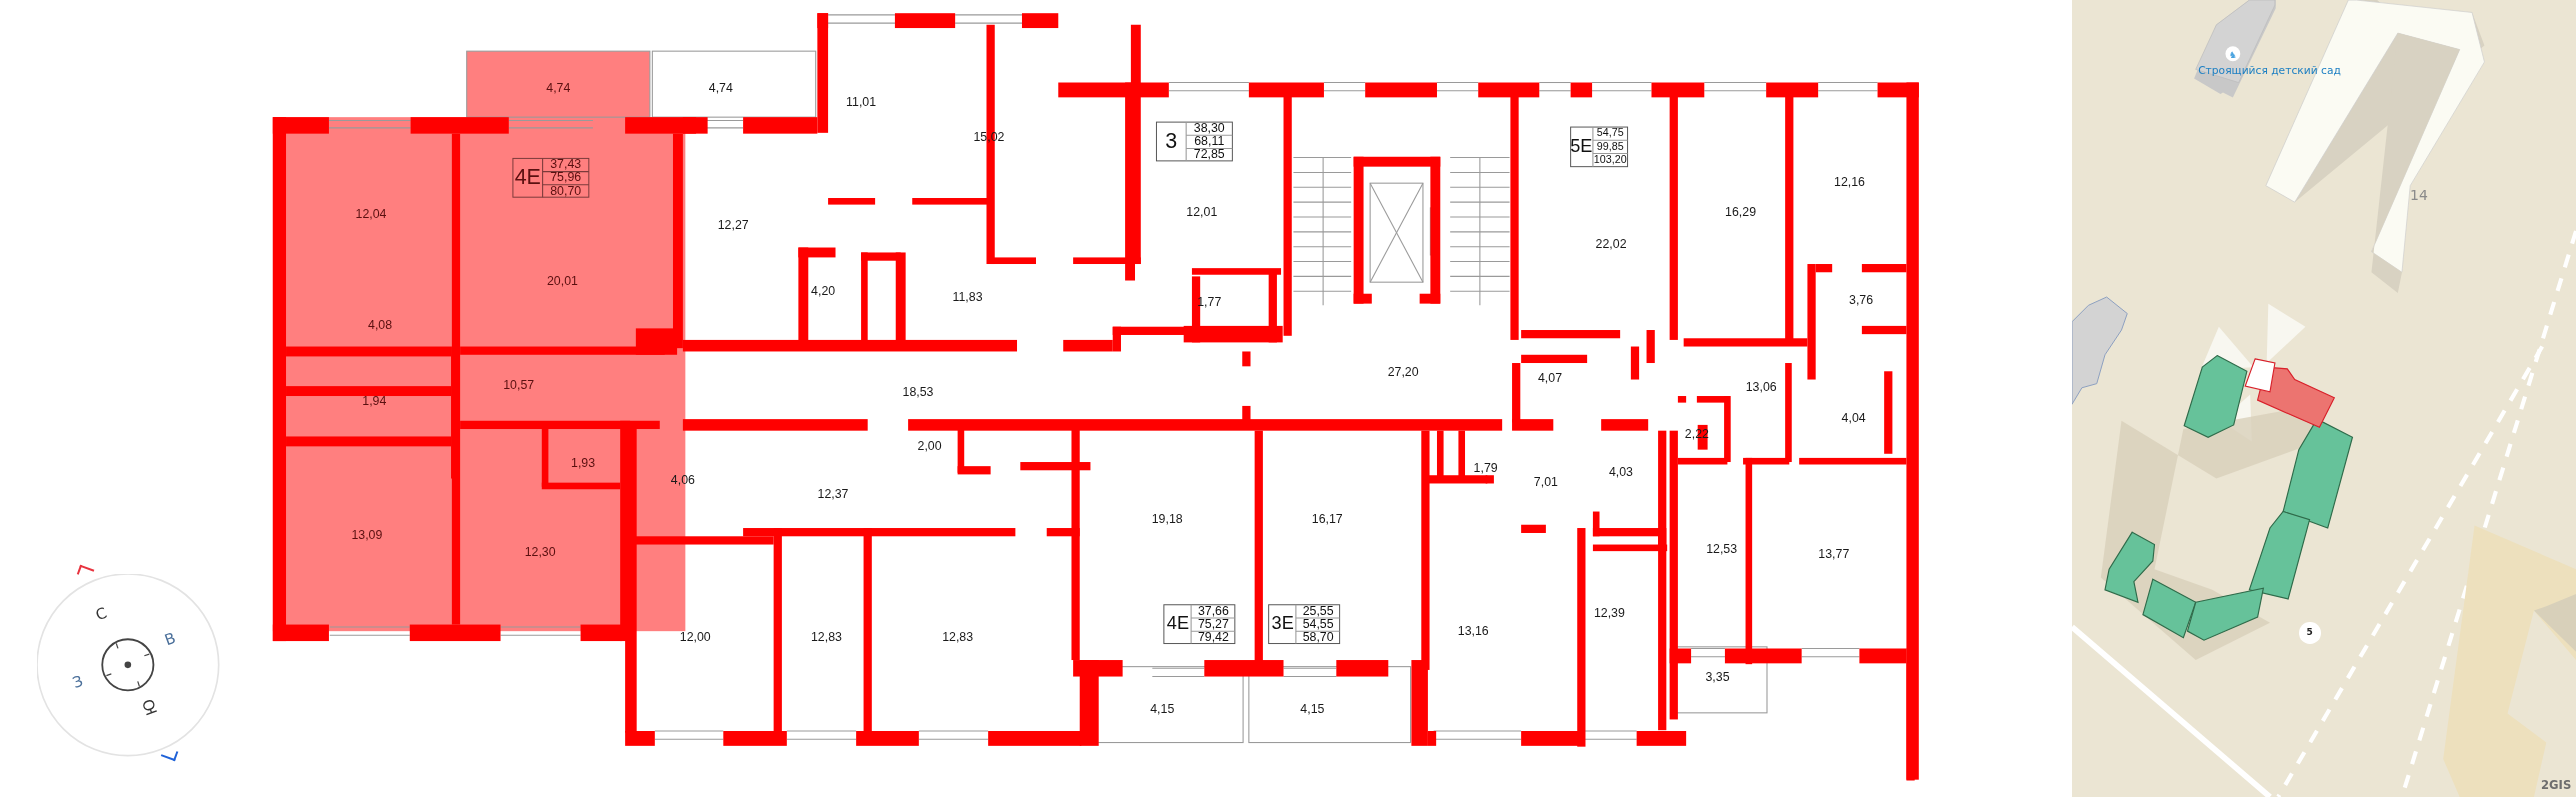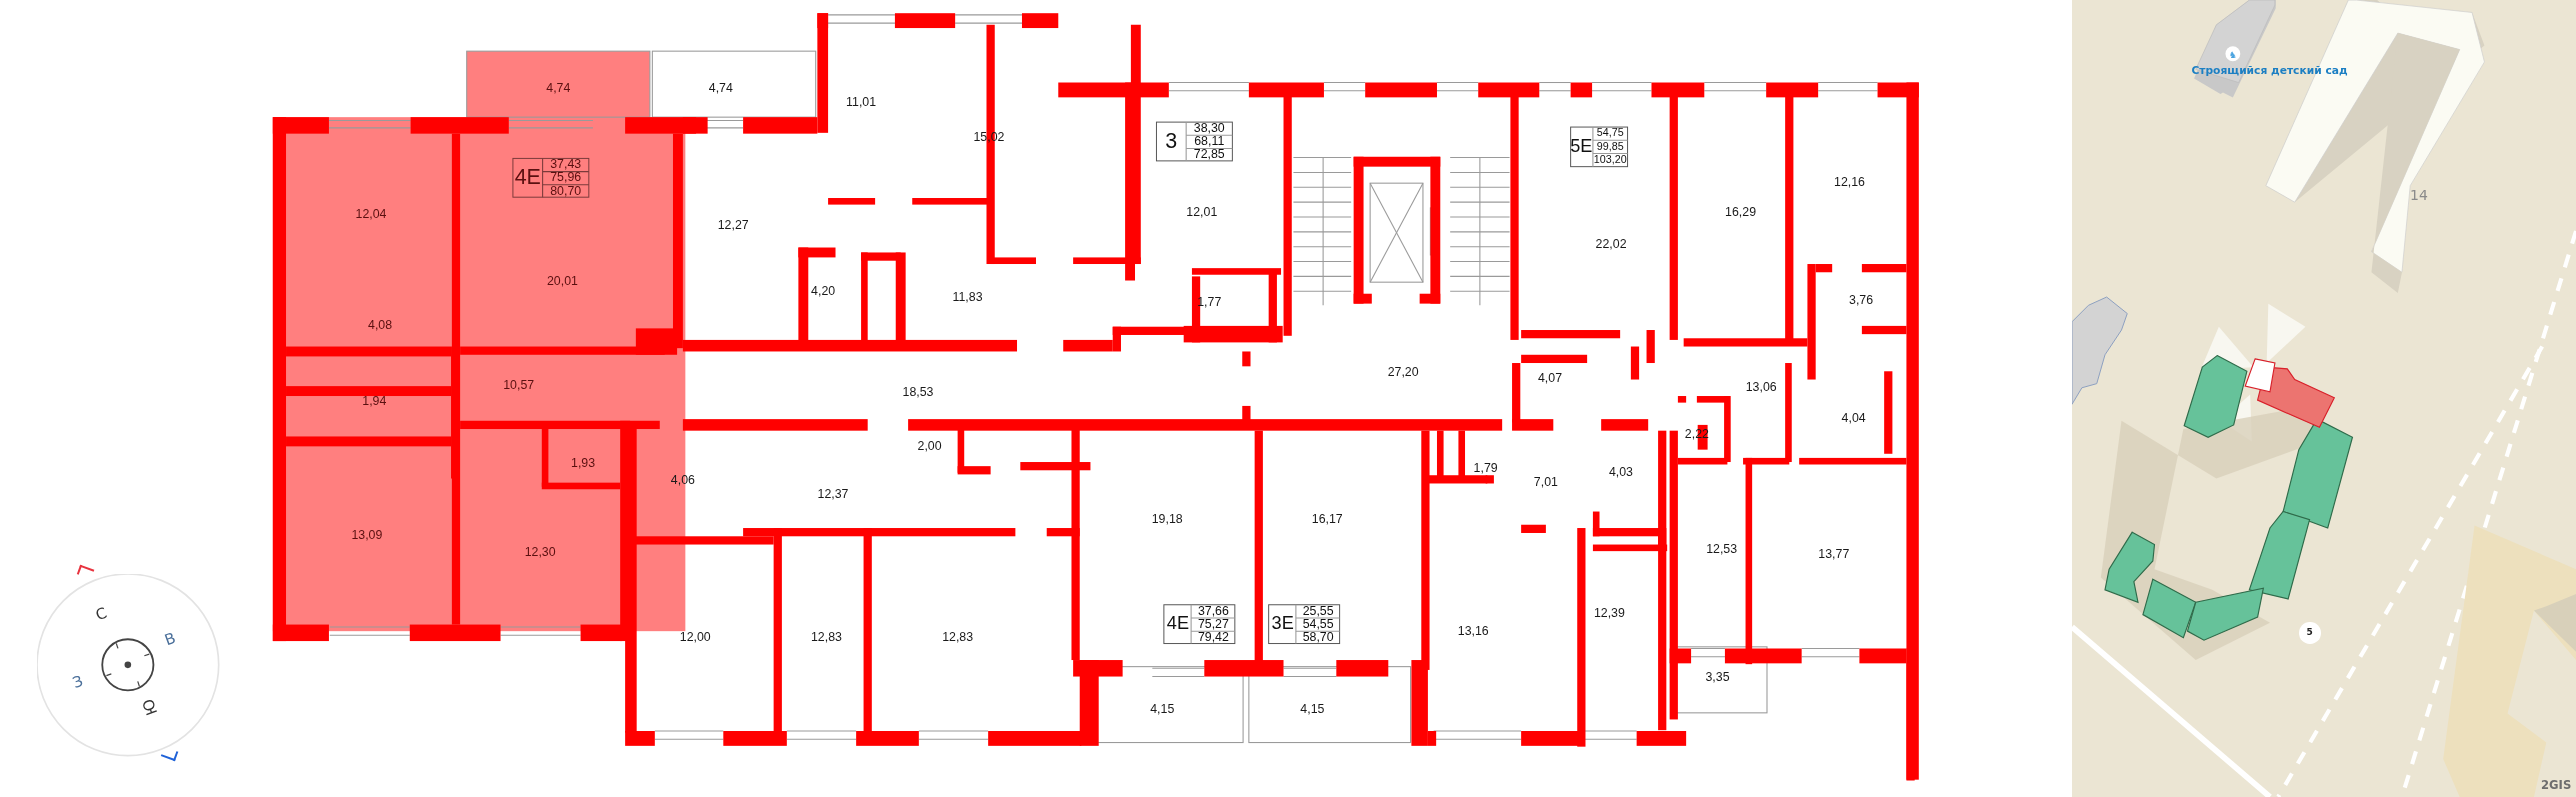--- a/index.html
+++ b/index.html
@@ -15,21 +15,21 @@
   .badge-rect { fill:none; stroke:#555; stroke-width:1.2; }
   .badge-type { font-family:"Liberation Sans", sans-serif; font-size:26px; fill:#111; text-anchor:middle; dominant-baseline:middle; }
   .badge-val { font-family:"Liberation Sans", sans-serif; font-size:15px; fill:#111; text-anchor:middle; dominant-baseline:middle; }
   .badge-type.hl, .badge-val.hl { fill:#5a1010; }
   
   #compass { position:absolute; left:37px; top:574px; width:185px; height:185px; }
   .cmp-letter { position:absolute; font-size:15px; font-family:"DejaVu Sans", sans-serif; }
   
   #map-area { position:absolute; left:2072px; top:0; width:504px; height:797px; background:#ebe5d3; overflow:hidden; }
   #map-svg { position:absolute; left:0; top:0; }
-  #map-kg-label { position:absolute; left:2187px; top:64px; width:165px; text-align:center; color:#1c7fc3; font-size:10.7px; line-height:13.2px; font-family:"DejaVu Sans", sans-serif;font-weight:bold; }
+  #map-kg-label { position:absolute; left:2187px; top:64px; width:165px; text-align:center; color:#1c7fc3; font-size:10.7px; line-height:13.2px; font-family:"DejaVu Sans", sans-serif; }
   #map-house14 { position:absolute; left:2410px; top:187px; color:#8a8a8a; font-size:14px; font-family:"DejaVu Sans", sans-serif; }
   #map-house5 { position:absolute; left:2299px; top:622px; width:21.5px; height:21.5px; border-radius:10.7px; background:#fff; text-align:center; line-height:21.5px; font-size:9px; font-weight:bold; color:#222; font-family:"DejaVu Sans", sans-serif; }
   #map-logo { position:absolute; left:2541px; top:778px; color:#6e6e6e; font-size:11.6px; font-weight:bold; font-family:"DejaVu Sans", sans-serif; }
 </style>
 </head>
 <body>
 
 <div id="plan-area">
 <svg id="plan-svg" width="2072" height="797" viewBox="0 0 2510 966">
 

